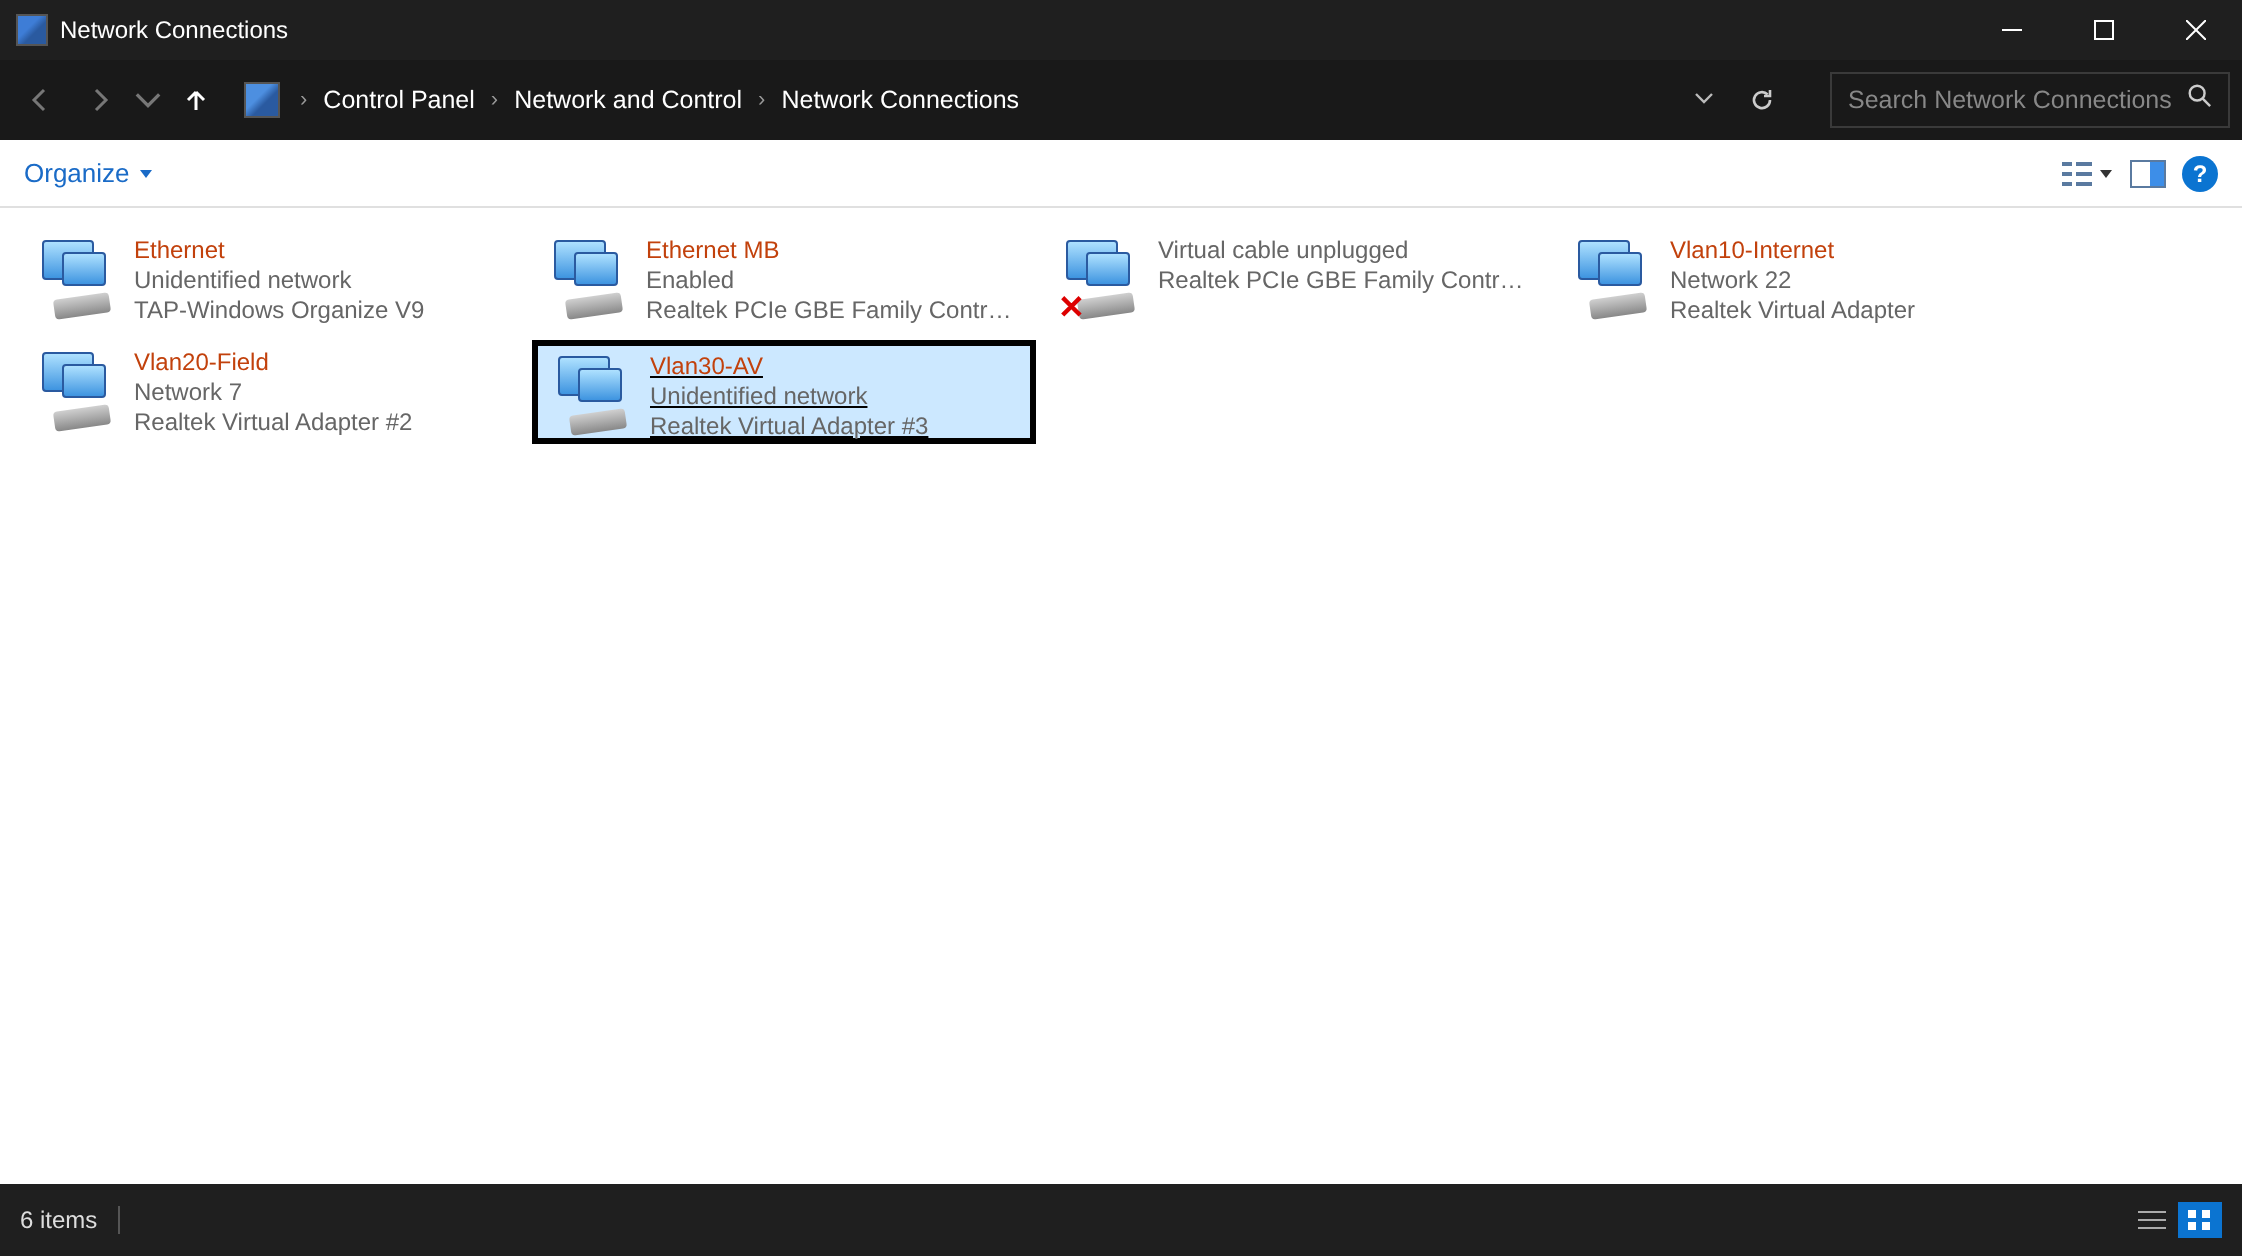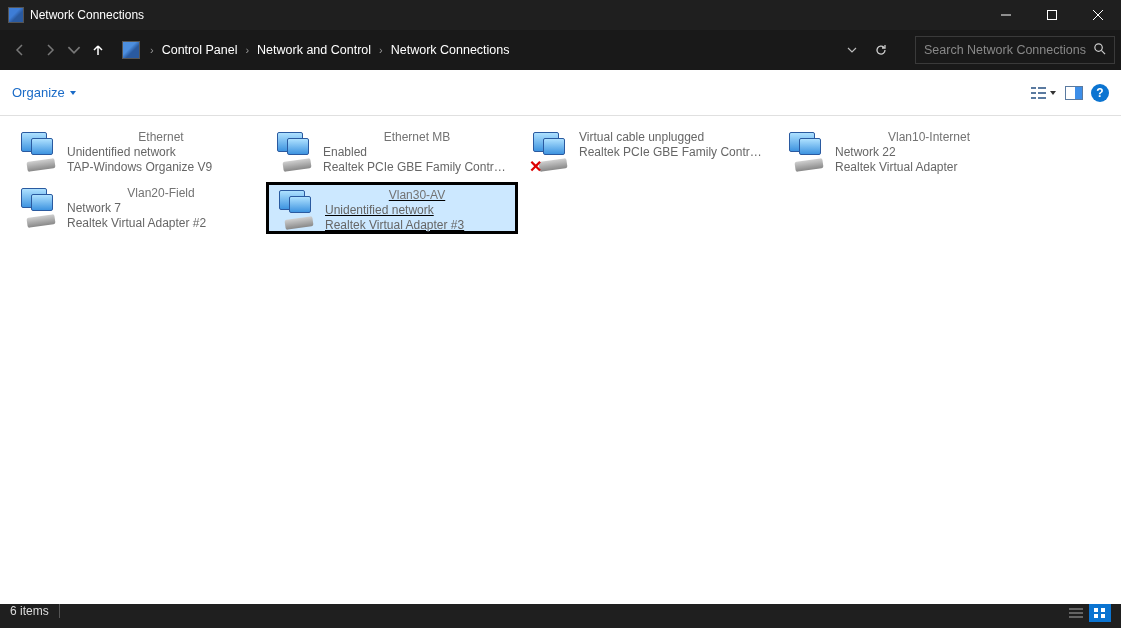--- a/index.html
+++ b/index.html
@@ -23,43 +23,43 @@
 .crumb { padding:0 4px; }
 .crumb-sep { color:#999; padding:0 4px; font-size:11px; }
 .addr-drop { color:#bbb; padding:0 6px; }
 .refresh-btn { width:32px; height:28px; display:flex; align-items:center; justify-content:center; color:#ccc; }
 .searchbox { width:200px; height:28px; background:#191919; border:1px solid #3a3a3a; display:flex; align-items:center; padding:0 8px; margin-left:16px; }
 .searchbox input { flex:1; background:transparent; border:none; outline:none; color:#fff; font-size:12.5px; }
 .searchbox input::placeholder { color:#888; }
 .searchbox .search-icon { color:#ccc; }
 
 
-.toolbar { height:46px; background:#fff; border-bottom:1px solid #e0e0e0; display:flex; align-items:center; padding:0 12px; }
+.toolbar { height:34px; background:#fff; border-bottom:1px solid #e0e0e0; display:flex; align-items:center; padding:0 12px; }
 .organize { color:#1a6bc7; font-size:13px; display:flex; align-items:center; gap:4px; }
 .toolbar-spacer { flex:1; }
 .toolbar-right { display:flex; align-items:center; gap:8px; }
 .view-btn { display:flex; align-items:center; gap:2px; }
 .help-icon { width:18px; height:18px; border-radius:50%; background:#0b74d1; color:#fff; display:flex; align-items:center; justify-content:center; font-size:12px; font-weight:bold; }
 
 
 .content { flex:1; overflow:auto; padding:8px; display:flex; flex-wrap:wrap; align-content:flex-start; }
 .conn-item { width:252px; height:52px; display:flex; align-items:flex-start; padding:3px 6px; margin:2px; border:1px solid transparent; }
 .conn-item.selected { background:#cce8ff; border:3px solid #000000;text-decoration:underline; }
 .conn-icon { width:44px; height:44px; flex-shrink:0; margin-right:6px; position:relative; }
 .conn-icon .monitor { position:absolute; left:4px; top:2px; width:26px; height:20px; background:linear-gradient(180deg,#aee1ff,#3e94e0); border:1px solid #2a5aa0; border-radius:2px; }
 .conn-icon .monitor2 { position:absolute; left:14px; top:8px; width:22px; height:17px; background:linear-gradient(180deg,#aee1ff,#3e94e0); border:1px solid #2a5aa0; border-radius:2px; }
 .conn-icon .cable { position:absolute; left:10px; bottom:4px; width:28px; height:10px; background:linear-gradient(180deg,#d0d0d0,#888); border-radius:2px; transform:rotate(-8deg); }
 .conn-icon .x-badge { position:absolute; left:0; bottom:0; width:14px; height:14px; color:#d00; font-weight:bold; font-size:16px; line-height:14px; }
 .conn-text { flex:1; min-width:0; font-size:12px; line-height:15px; }
-.conn-text .name { color:#737373; white-space:nowrap; overflow:hidden; text-overflow:ellipsis;text-align:center; }
+.conn-text .name { color:#c2410c; white-space:nowrap; overflow:hidden; text-overflow:ellipsis; }
 .conn-text .status { color:#666; white-space:nowrap; overflow:hidden; text-overflow:ellipsis; }
 .conn-text .adapter { color:#666; white-space:nowrap; overflow:hidden; text-overflow:ellipsis; }
 
 
-.statusbar { height:24px; background:#1f1f1f; color:#ddd; font-size:12px; display:flex; padding:0 10px; }
+.statusbar { height:36px; background:#1f1f1f; color:#ddd; font-size:12px; display:flex; align-items:center; padding:12px 10px; }
 .statusbar .sep { width:1px; height:14px; background:#555; margin:0 10px; }
 .statusbar-spacer { flex:1; }
 .sb-view { display:flex; gap:2px; }
 .sb-view-btn { width:22px; height:18px; display:flex; align-items:center; justify-content:center; border:1px solid transparent; }
 .sb-view-btn.active { background:#0b74d1; border-color:#0b74d1; }
 .sb-view-btn svg { width:14px; height:12px; }
 </style>
 </head>
 <body>
 

